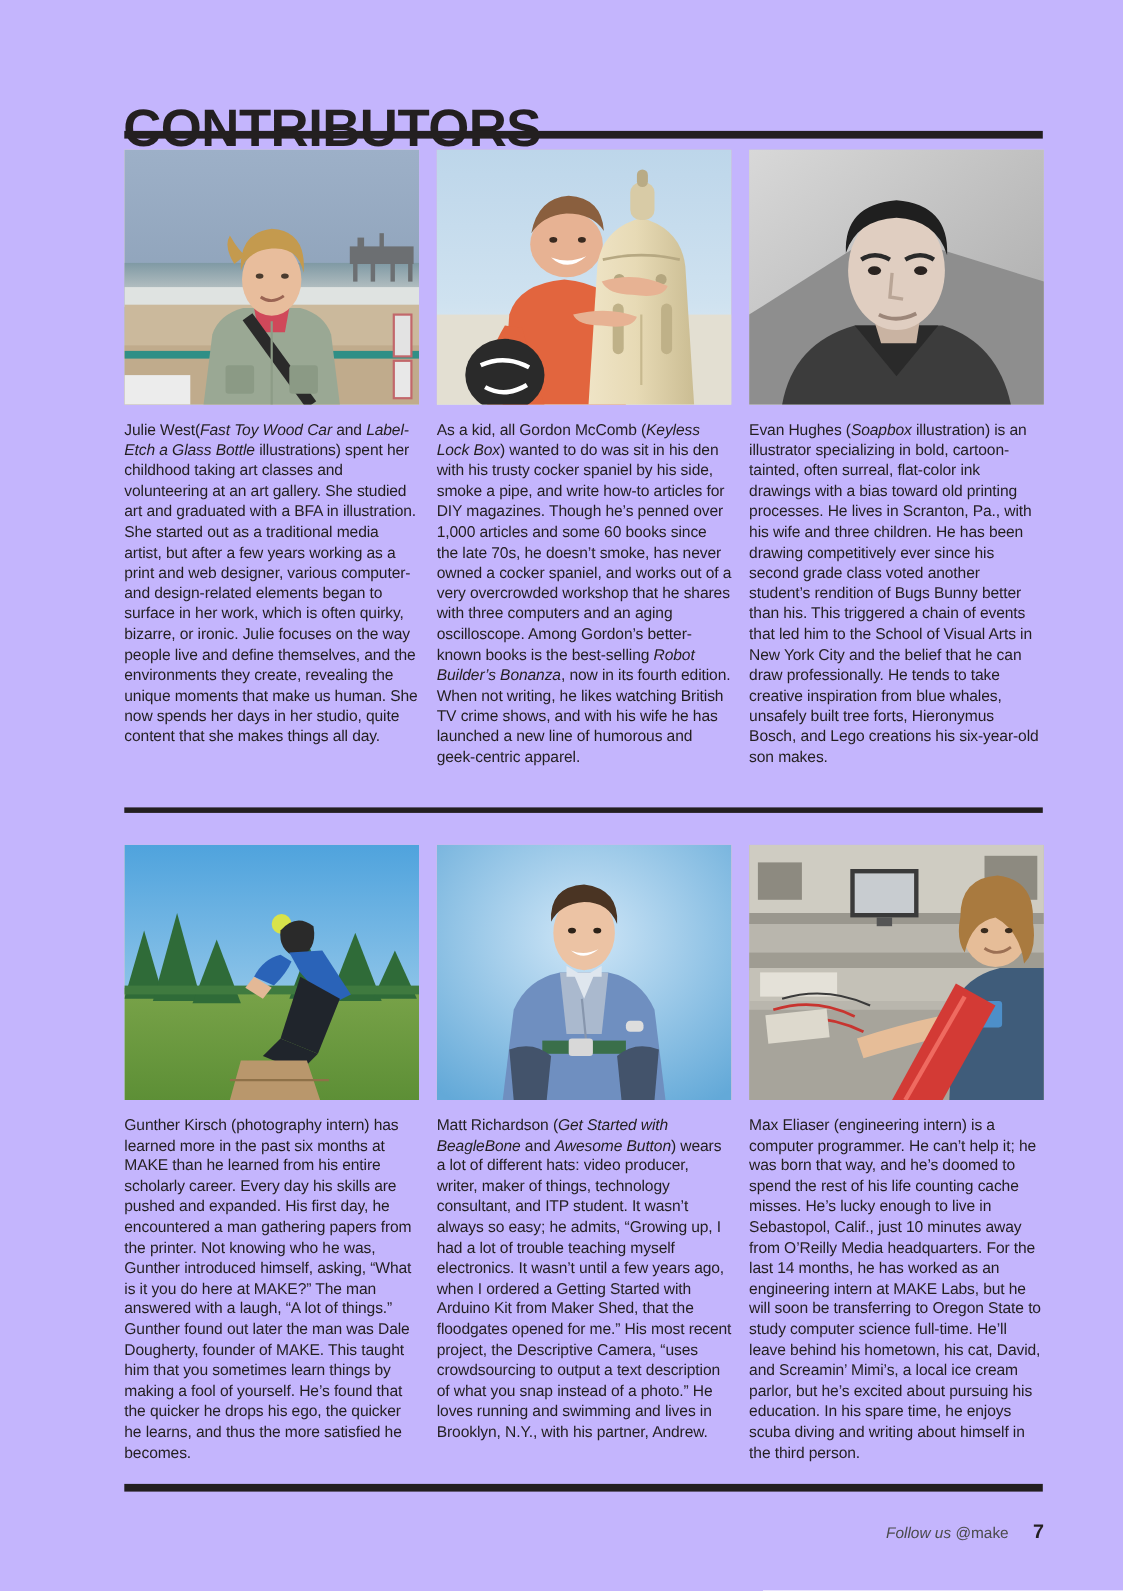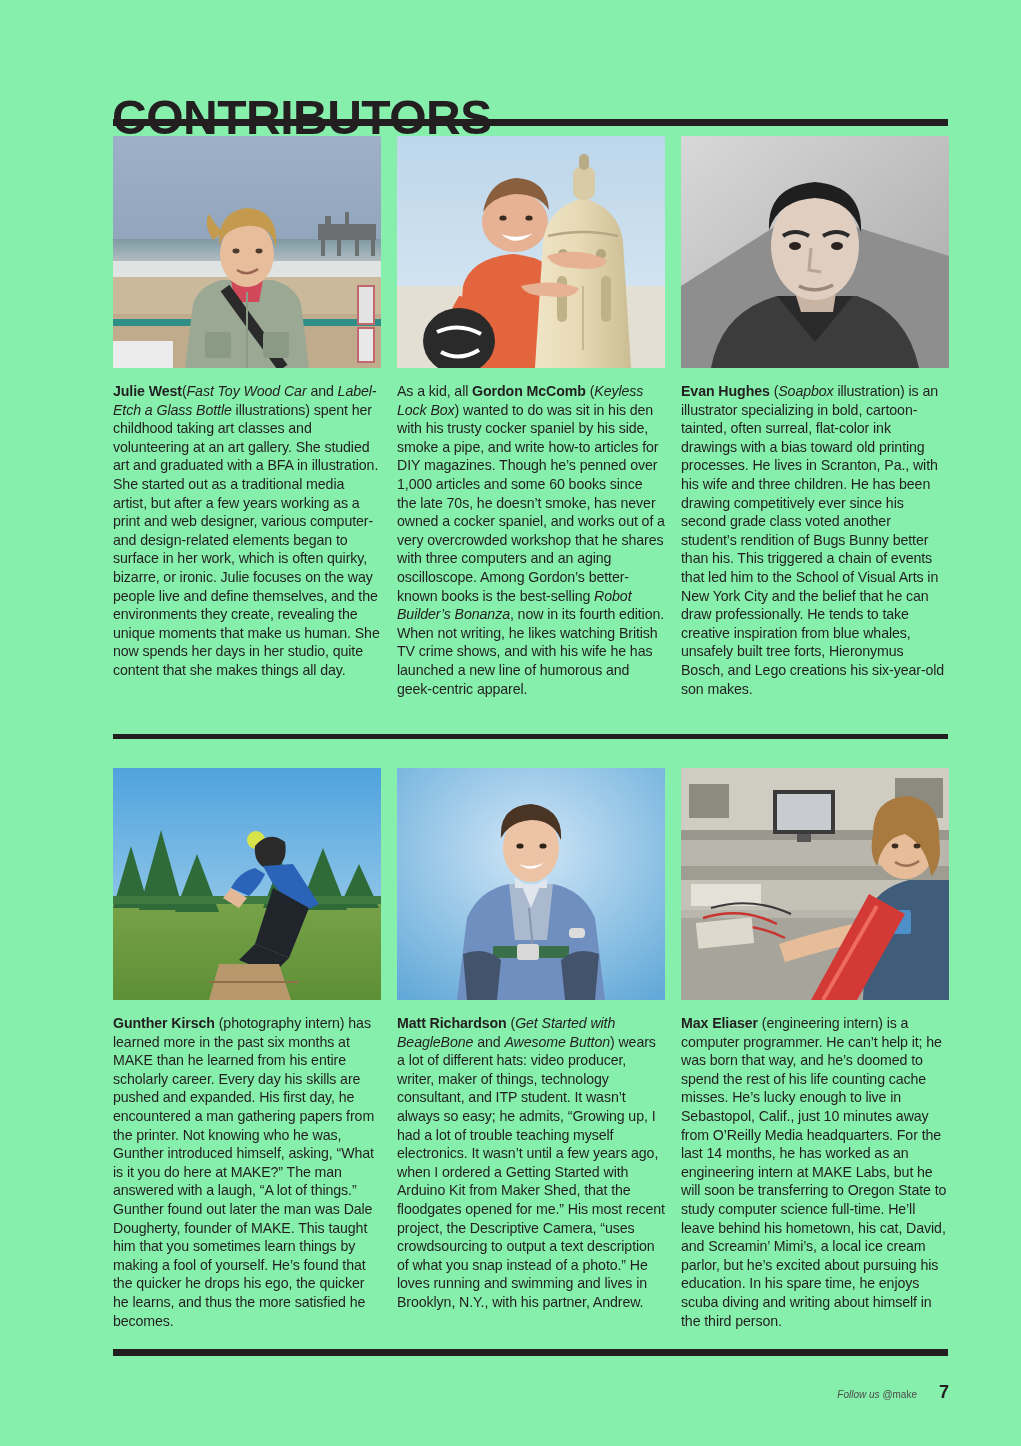--- a/index.html
+++ b/index.html
@@ -8,21 +8,21 @@
     background: #ffffff;
   }
   body {
     font-family: "Liberation Sans", sans-serif;
     color: #231f20;
   }
   .page {
     position: relative;
     width: 1021px;
     height: 1446px;
-    background: #86efac;
+    background: #c4b5fd;
     overflow: hidden;
     box-sizing: border-box;
   }
 
   
   .page-title {
     position: absolute;
     left: 112px;
     top: 62px;
     font-size: 48px;
@@ -70,36 +70,36 @@
 
   .bio {
     margin-top: 14px;
     font-size: 14.2px;
     line-height: 18.6px;
     color: #231f20;
     text-align: left;
     letter-spacing: -0.1px;
     hyphens: none;
   }
-  .bio b { font-weight: bold; }
+  .bio b { font-weight: normal; }
   .bio i { font-style: italic; }
 
   
   .footer {
     position: absolute;
     left: 113px;
     top: 1382px;
     width: 836px;
     display: flex;
     justify-content: flex-end;
     align-items: baseline;
     gap: 22px;
   }
   .follow {
-    font-size: 10px;
+    font-size: 14px;
     font-style: italic;
     color: #4b4b4b;
   }
   .follow .at { font-style: normal; }
   .page-number {
     font-size: 18px;
     font-weight: bold;
     color: #231f20;
   }
 </style>

